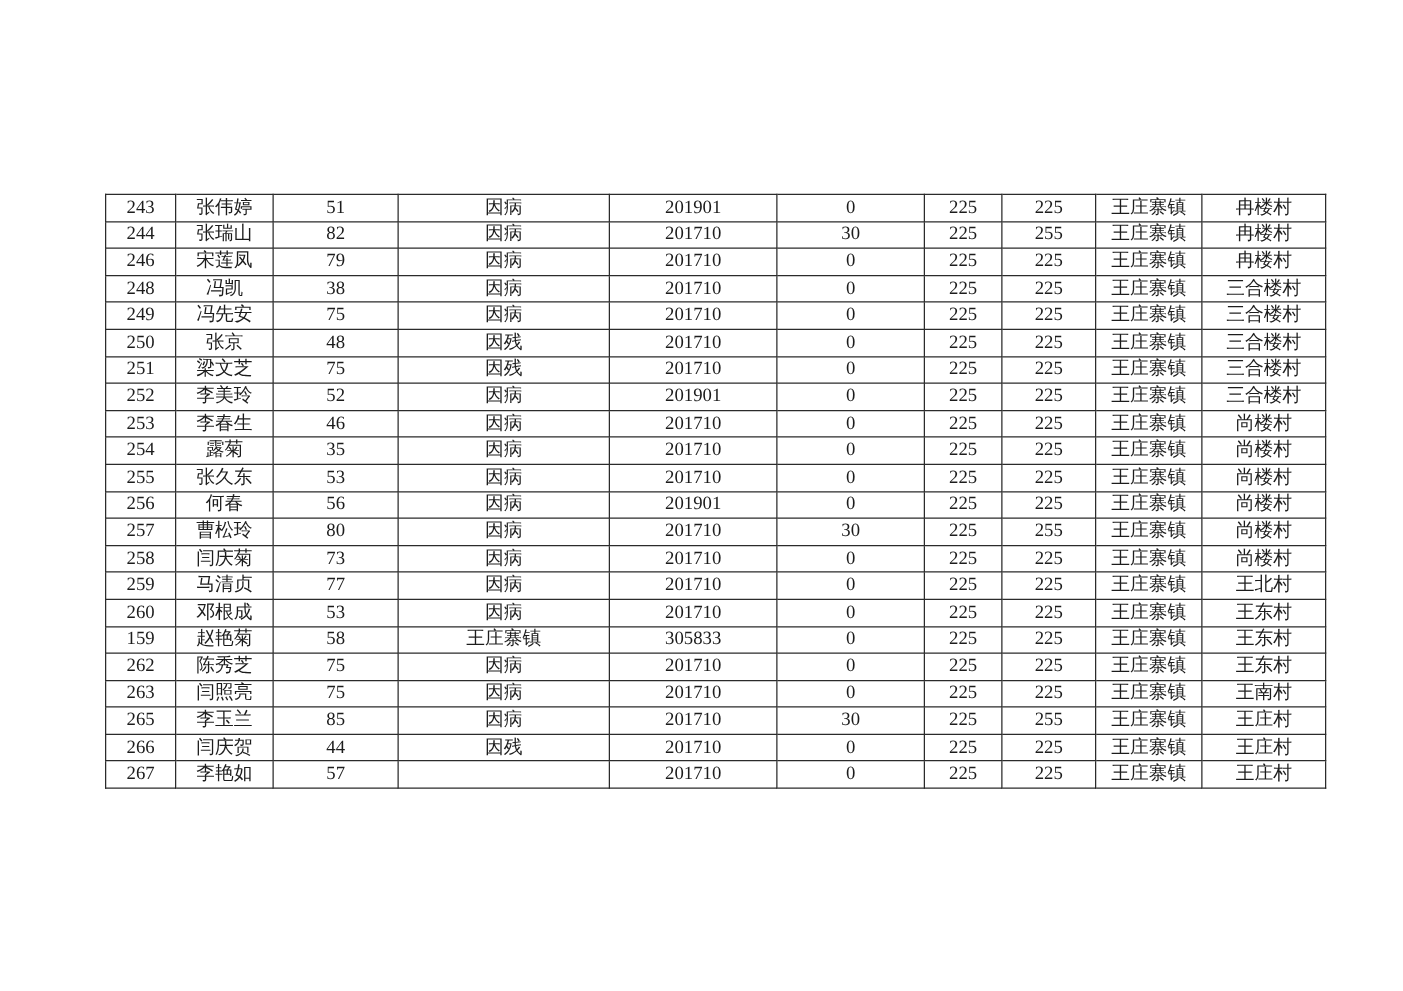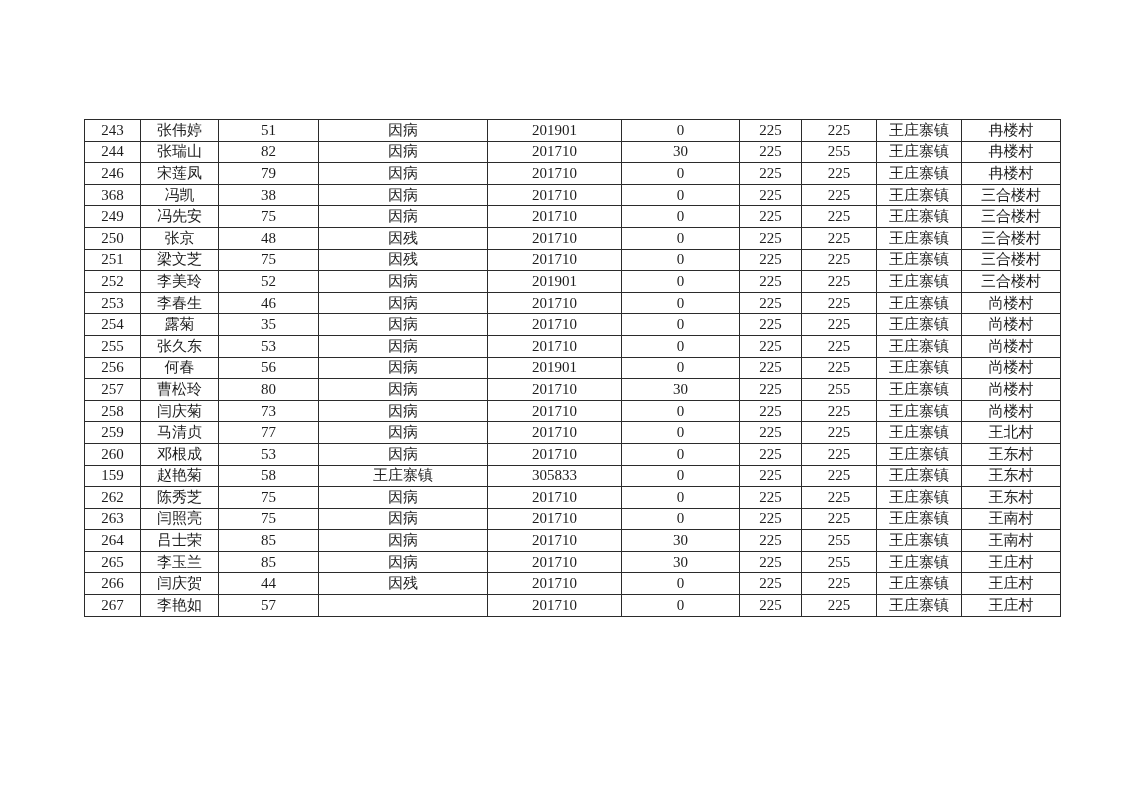--- a/index.html
+++ b/index.html
@@ -17,20 +17,21 @@
   .sheet {
     position: absolute;
     left: 84px;
     top: 119px;
     width: 976px;
   }
   table.roster {
     border-collapse: collapse;
     table-layout: fixed;
     width: 976px;
+    margin-top: 36px;
   }
   table.roster tr {
     height: 21.6px;
   }
   table.roster td {
     border: 1px solid #2b2b2b;
     padding: 0;
     text-align: center;
     vertical-align: middle;
     font-size: 15px;
@@ -88,21 +89,21 @@
           <td>79</td>
           <td>因病</td>
           <td>201710</td>
           <td>0</td>
           <td>225</td>
           <td>225</td>
           <td>王庄寨镇</td>
           <td>冉楼村</td>
         </tr>
         <tr>
-          <td>368</td>
+          <td>248</td>
           <td>冯凯</td>
           <td>38</td>
           <td>因病</td>
           <td>201710</td>
           <td>0</td>
           <td>225</td>
           <td>225</td>
           <td>王庄寨镇</td>
           <td>三合楼村</td>
         </tr>
@@ -276,32 +277,20 @@
         </tr>
         <tr>
           <td>263</td>
           <td>闫照亮</td>
           <td>75</td>
           <td>因病</td>
           <td>201710</td>
           <td>0</td>
           <td>225</td>
           <td>225</td>
-          <td>王庄寨镇</td>
-          <td>王南村</td>
-        </tr>
-        <tr>
-          <td>264</td>
-          <td>吕士荣</td>
-          <td>85</td>
-          <td>因病</td>
-          <td>201710</td>
-          <td>30</td>
-          <td>225</td>
-          <td>255</td>
           <td>王庄寨镇</td>
           <td>王南村</td>
         </tr>
         <tr>
           <td>265</td>
           <td>李玉兰</td>
           <td>85</td>
           <td>因病</td>
           <td>201710</td>
           <td>30</td>

